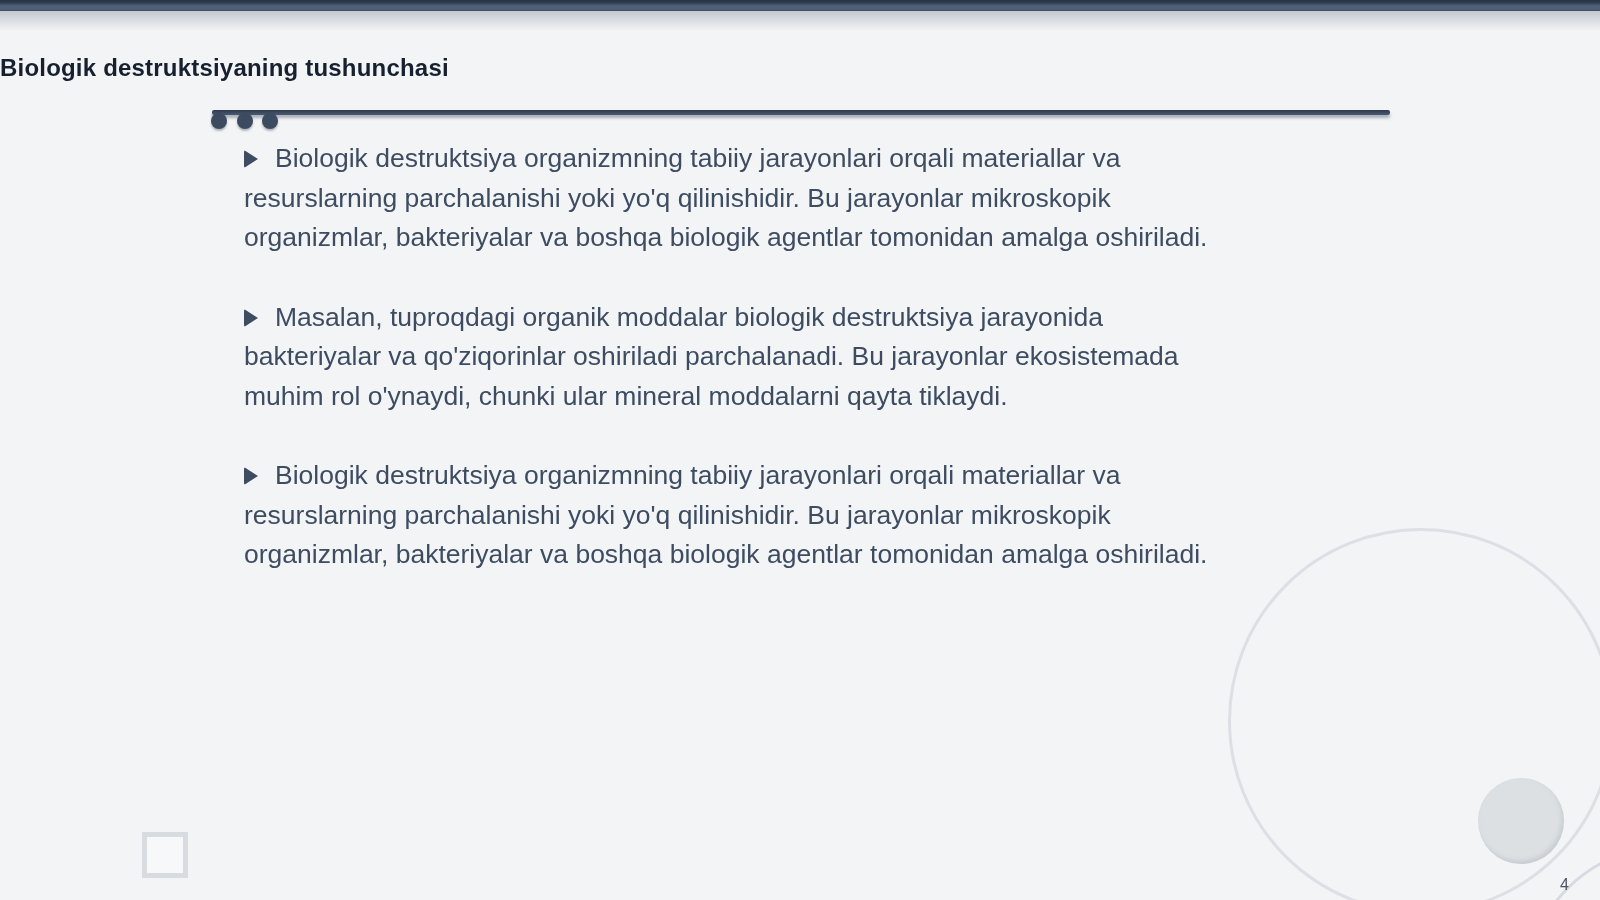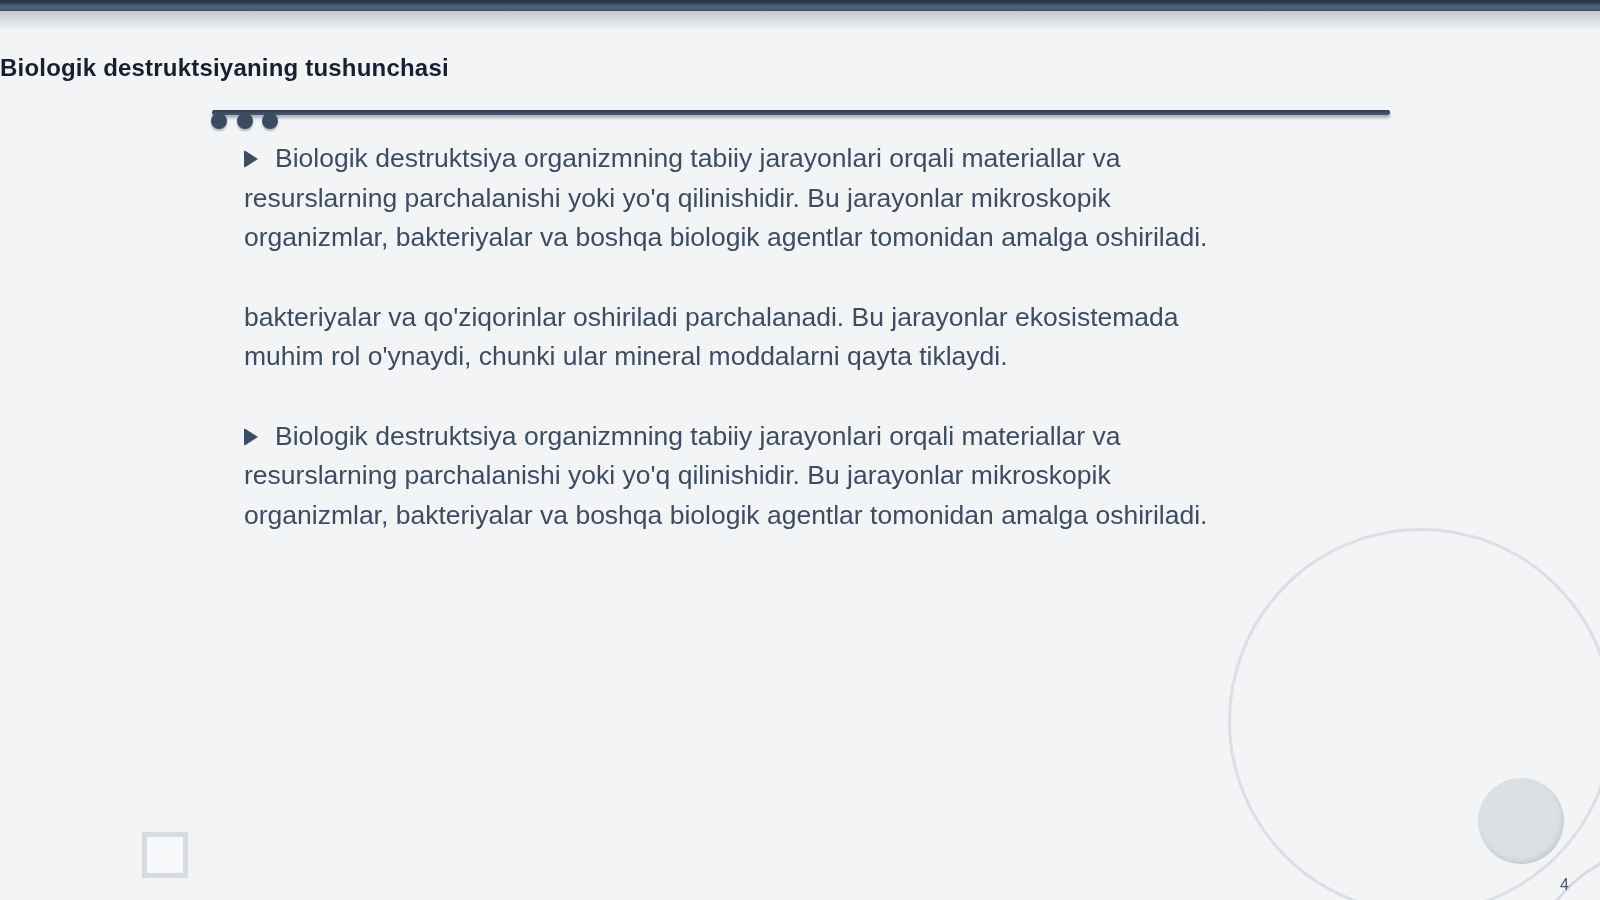--- a/index.html
+++ b/index.html
@@ -131,20 +131,21 @@
 
   <div class="content">
 
     <div class="para">
       <div class="line"><span class="tri-bullet"></span><span>Biologik destruktsiya organizmning tabiiy jarayonlari orqali materiallar va</span></div>
       <div class="line">resurslarning parchalanishi yoki yo'q qilinishidir. Bu jarayonlar mikroskopik</div>
       <div class="line">organizmlar, bakteriyalar va boshqa biologik agentlar tomonidan amalga oshiriladi.</div>
     </div>
 
     <div class="para">
+      <div class="line"><span class="tri-bullet"></span><span>Masalan, tuproqdagi organik moddalar biologik destruktsiya jarayonida</span></div>
       <div class="line">bakteriyalar va qo'ziqorinlar oshiriladi parchalanadi. Bu jarayonlar ekosistemada</div>
       <div class="line">muhim rol o'ynaydi, chunki ular mineral moddalarni qayta tiklaydi.</div>
     </div>
 
     <div class="para">
       <div class="line"><span class="tri-bullet"></span><span>Biologik destruktsiya organizmning tabiiy jarayonlari orqali materiallar va</span></div>
       <div class="line">resurslarning parchalanishi yoki yo'q qilinishidir. Bu jarayonlar mikroskopik</div>
       <div class="line">organizmlar, bakteriyalar va boshqa biologik agentlar tomonidan amalga oshiriladi.</div>
     </div>
 

